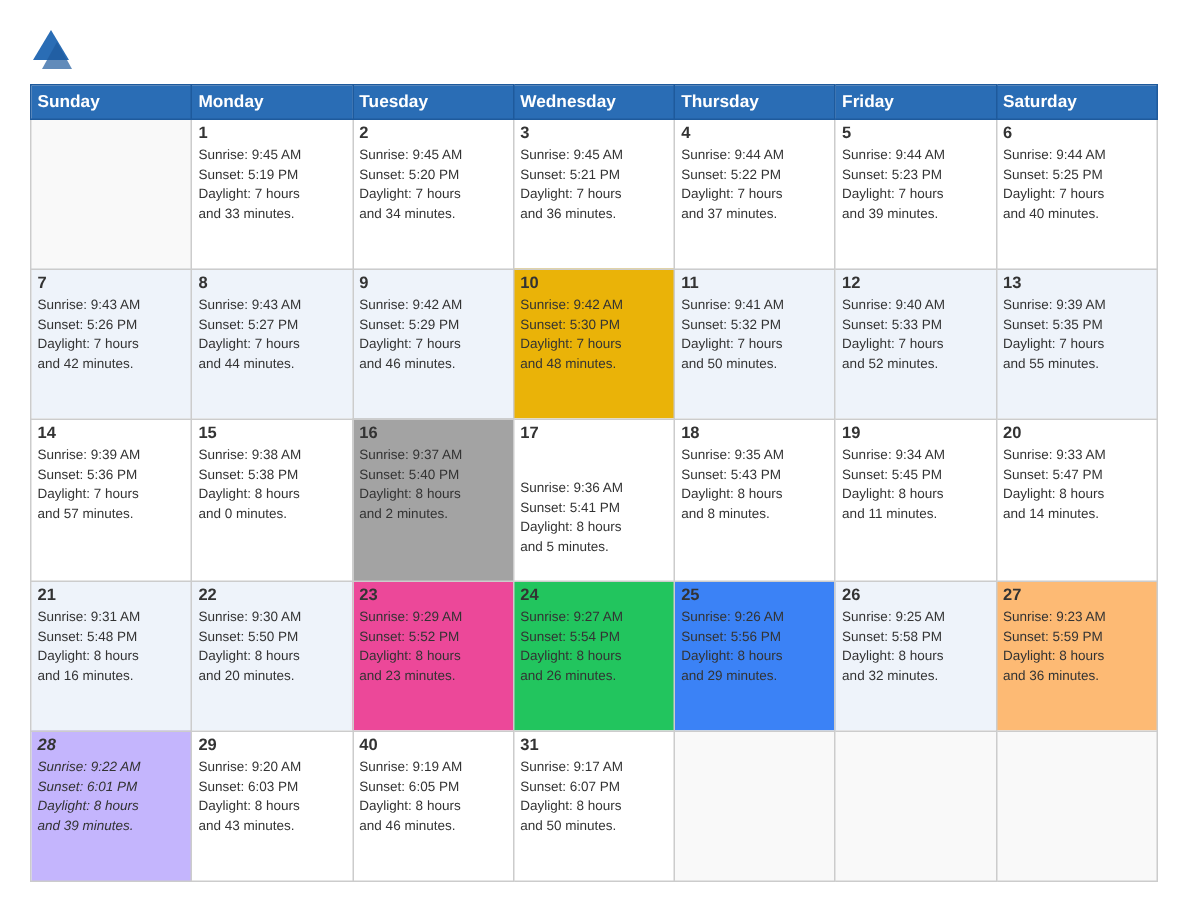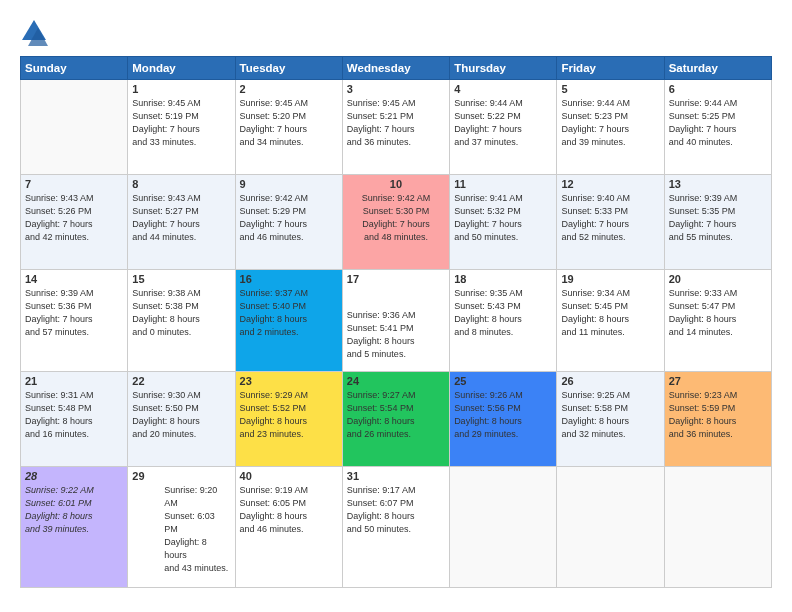--- a/index.html
+++ b/index.html
@@ -200,21 +200,21 @@
 Daylight: 7 hours
 and 44 minutes.</div>
           </td>
           <td style="background-color: rgb(238, 243, 250);">
             <span class="day-number">9</span>
             <div class="day-info" style="white-space: pre-line;">Sunrise: 9:42 AM
 Sunset: 5:29 PM
 Daylight: 7 hours
 and 46 minutes.</div>
           </td>
-          <td style="background-color: #fca5a5; text-align: center;">
+          <td style="background-color: #eab308;">
             <span class="day-number">10</span>
             <div class="day-info" style="white-space: pre-line;">Sunrise: 9:42 AM
 Sunset: 5:30 PM
 Daylight: 7 hours
 and 48 minutes.</div>
           </td>
           <td style="background-color: rgb(238, 243, 250);">
             <span class="day-number">11</span>
             <div class="day-info" style="white-space: pre-line;">Sunrise: 9:41 AM
 Sunset: 5:32 PM
@@ -244,21 +244,21 @@
 Daylight: 7 hours
 and 57 minutes.</div>
           </td>
           <td style="background-color: rgb(255, 255, 255);">
             <span class="day-number">15</span>
             <div class="day-info" style="white-space: pre-line;">Sunrise: 9:38 AM
 Sunset: 5:38 PM
 Daylight: 8 hours
 and 0 minutes.</div>
           </td>
-          <td style="background-color: #0ea5e9;">
+          <td style="background-color: #a3a3a3;">
             <span class="day-number">16</span>
             <div class="day-info" style="white-space: pre-line;">Sunrise: 9:37 AM
 Sunset: 5:40 PM
 Daylight: 8 hours
 and 2 minutes.</div>
           </td>
           <td style="background-color: rgb(255, 255, 255);">
             <span class="day-number">17</span>
             <div class="day-info" style="white-space: pre-line; margin-top: 24px;">Sunrise: 9:36 AM
 Sunset: 5:41 PM
@@ -295,21 +295,21 @@
 Daylight: 8 hours
 and 16 minutes.</div>
           </td>
           <td style="background-color: rgb(238, 243, 250);">
             <span class="day-number">22</span>
             <div class="day-info" style="white-space: pre-line;">Sunrise: 9:30 AM
 Sunset: 5:50 PM
 Daylight: 8 hours
 and 20 minutes.</div>
           </td>
-          <td style="background-color: #fde047;">
+          <td style="background-color: #ec4899;">
             <span class="day-number">23</span>
             <div class="day-info" style="white-space: pre-line;">Sunrise: 9:29 AM
 Sunset: 5:52 PM
 Daylight: 8 hours
 and 23 minutes.</div>
           </td>
           <td style="background-color: #22c55e;">
             <span class="day-number">24</span>
             <div class="day-info" style="white-space: pre-line;">Sunrise: 9:27 AM
 Sunset: 5:54 PM
@@ -341,21 +341,21 @@
         <tr>
           <td style="background-color: #c4b5fd; font-style: italic;">
             <span class="day-number">28</span>
             <div class="day-info" style="white-space: pre-line;">Sunrise: 9:22 AM
 Sunset: 6:01 PM
 Daylight: 8 hours
 and 39 minutes.</div>
           </td>
           <td style="background-color: rgb(255, 255, 255);">
             <span class="day-number">29</span>
-            <div class="day-info" style="white-space: pre-line; margin-left: 32px;">Sunrise: 9:20 AM
+            <div class="day-info" style="white-space: pre-line;">Sunrise: 9:20 AM
 Sunset: 6:03 PM
 Daylight: 8 hours
 and 43 minutes.</div>
           </td>
           <td style="background-color: rgb(255, 255, 255);">
             <span class="day-number">40</span>
             <div class="day-info" style="white-space: pre-line;">Sunrise: 9:19 AM
 Sunset: 6:05 PM
 Daylight: 8 hours
 and 46 minutes.</div>

